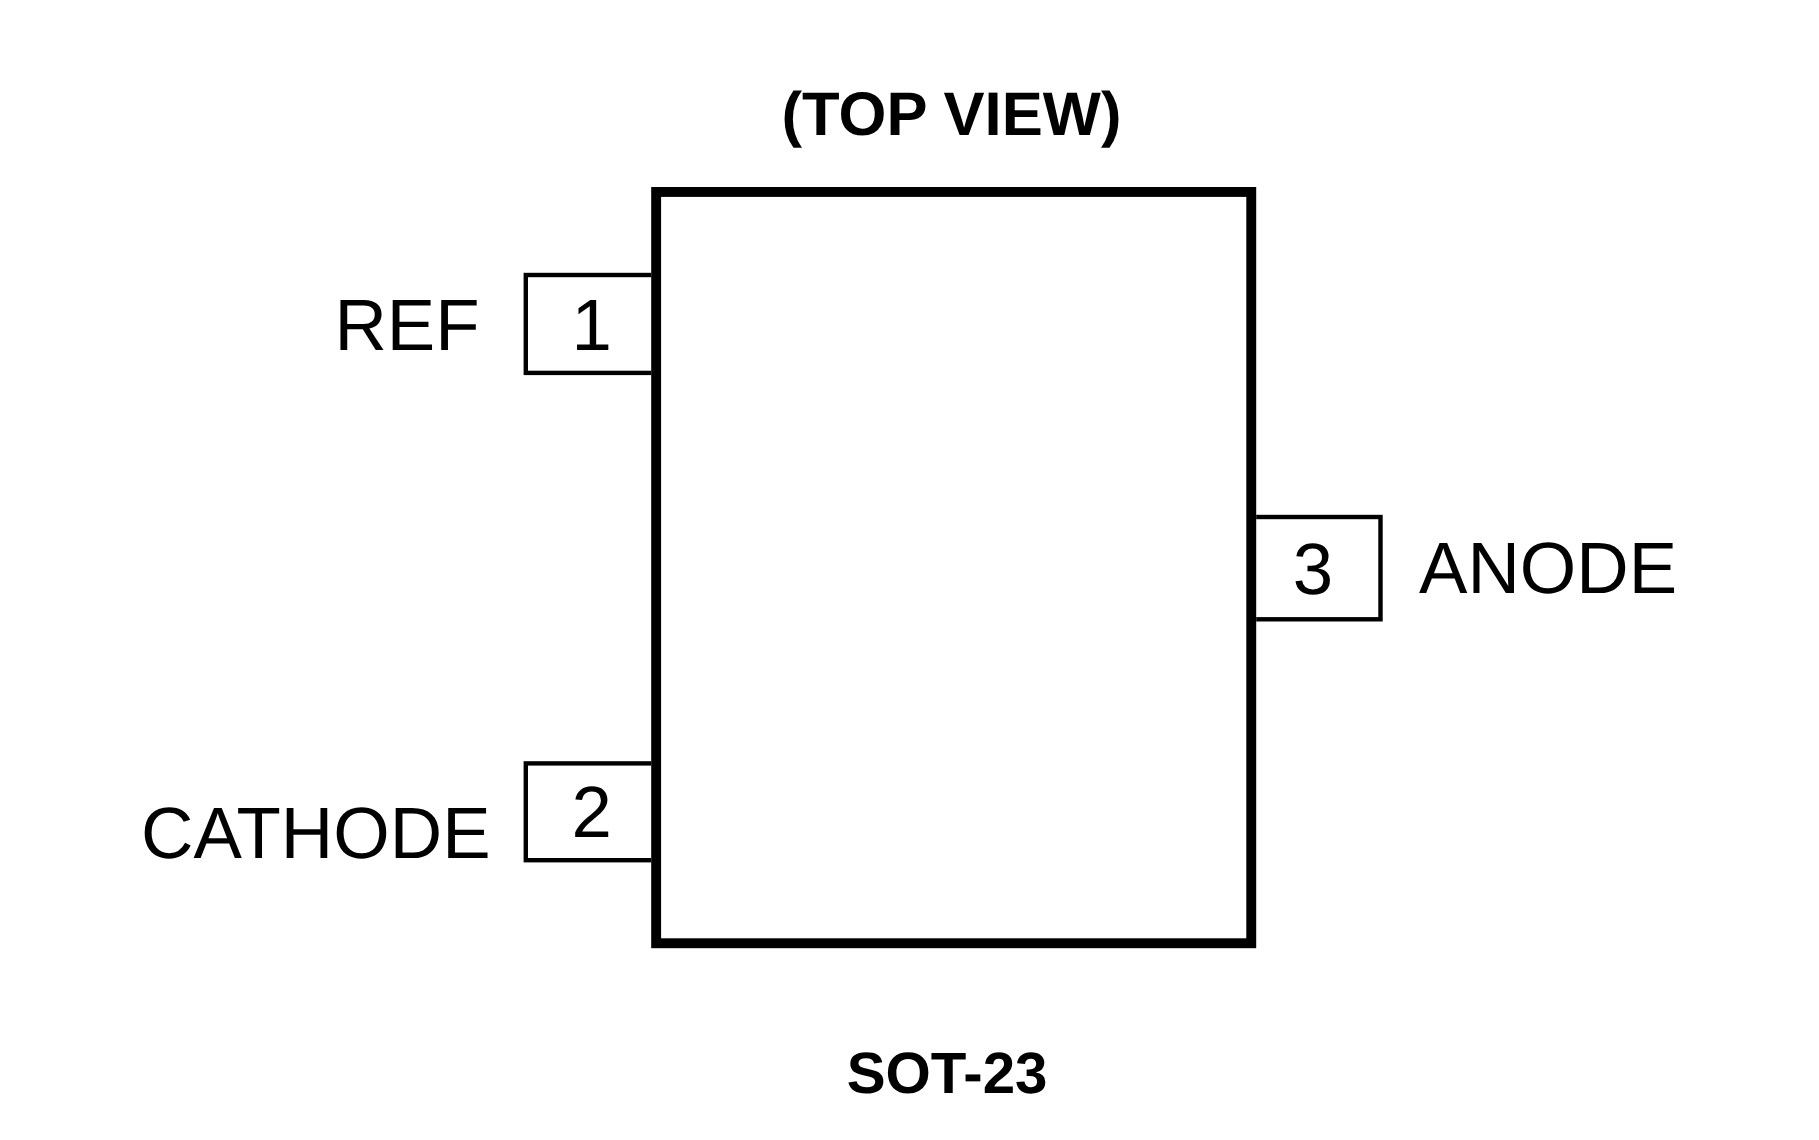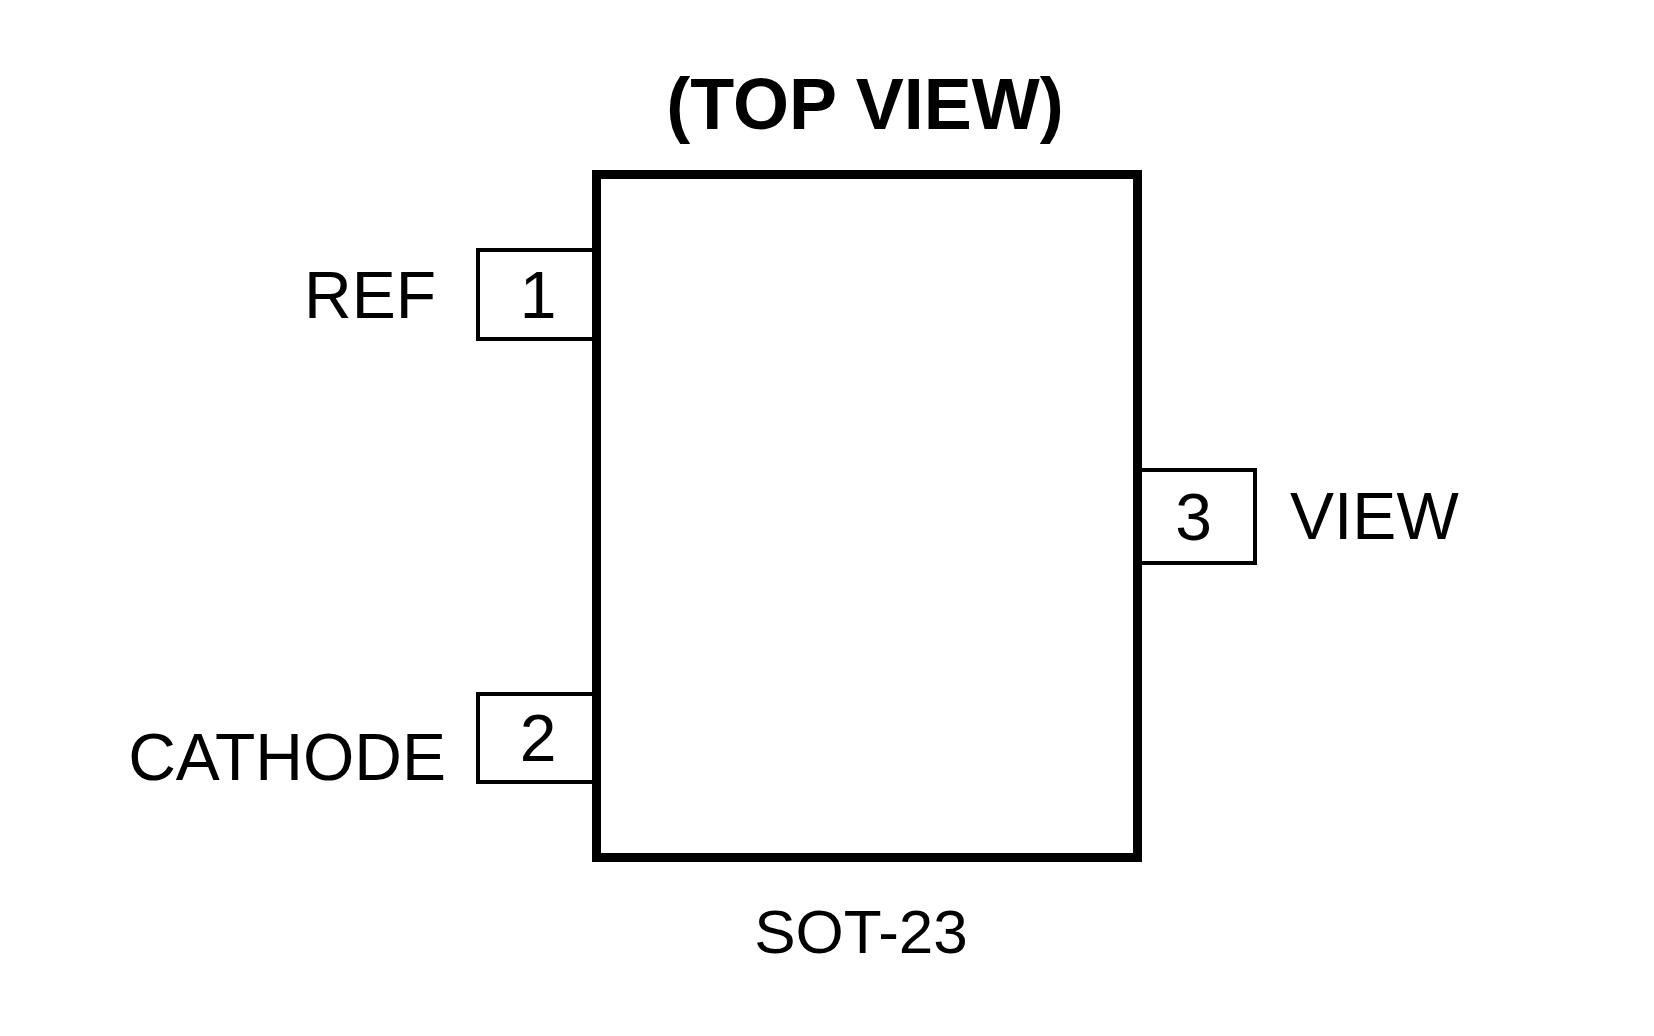--- a/index.html
+++ b/index.html
@@ -57,40 +57,40 @@
     display: flex;
     align-items: center;
     font-size: 66px;
     line-height: 1;
     z-index: 3;
     white-space: nowrap;
   }
   .title {
     left: 465px; top: 60px; width: 800px; height: 88px;
     justify-content: center;
-    font-size: 72px;
+    font-size: 56px;
     font-weight: bold;
   }
   .pin-name-ref {
     left: 136px; top: 251px; width: 300px; height: 88px;
     justify-content: flex-end;
   }
   .pin-name-cathode {
     left: 46px; top: 713px; width: 400px; height: 88px;
     justify-content: flex-end;
   }
   .pin-name-anode {
     left: 1290px; top: 472px; width: 360px; height: 88px;
     justify-content: flex-start;
   }
   .package-name {
-    left: 461px; top: 888px; width: 800px; height: 88px;
+    left: 461px; top: 932px; width: 800px; height: 88px;
     justify-content: center;
-    font-size: 62px;
-    font-weight: normal;
+    font-size: 53px;
+    font-weight: bold;
   }
 </style>
 </head>
 <body>
 
 <div class="canvas">
 
   <div class="abs txt title">(TOP VIEW)</div>
 
   <div class="abs ic-body"></div>
@@ -104,17 +104,17 @@
   </div>
 
   <div class="abs pin-pad pad-3">
     <span class="pin-number">3</span>
   </div>
 
   <div class="abs txt pin-name-ref">REF</div>
 
   <div class="abs txt pin-name-cathode">CATHODE</div>
 
-  <div class="abs txt pin-name-anode">VIEW</div>
+  <div class="abs txt pin-name-anode">ANODE</div>
 
   <div class="abs txt package-name">SOT-23</div>
 
 </div>
 
 </body></html>

